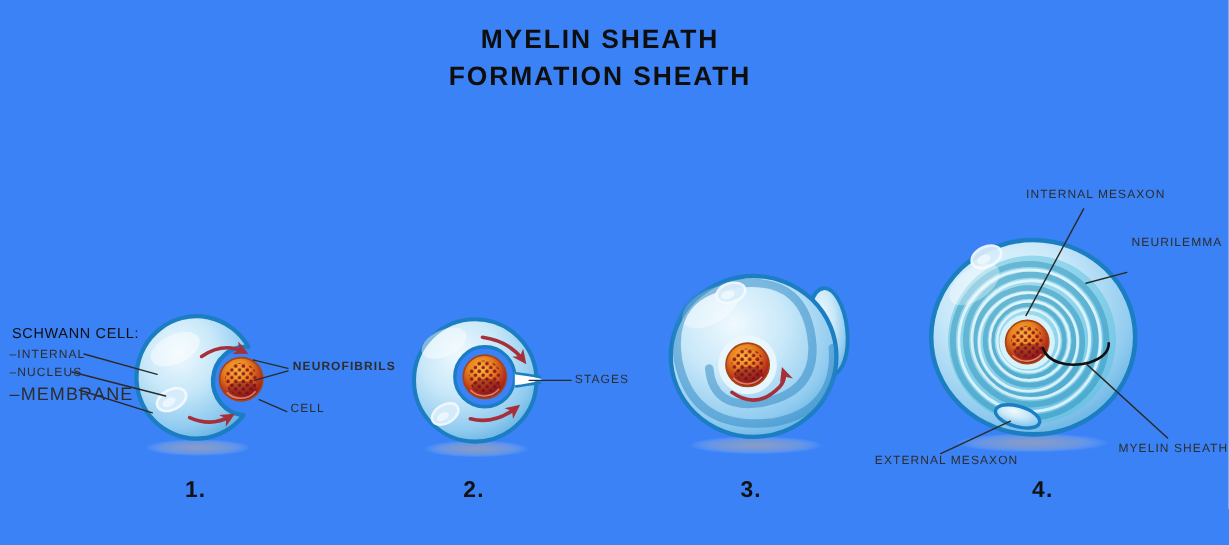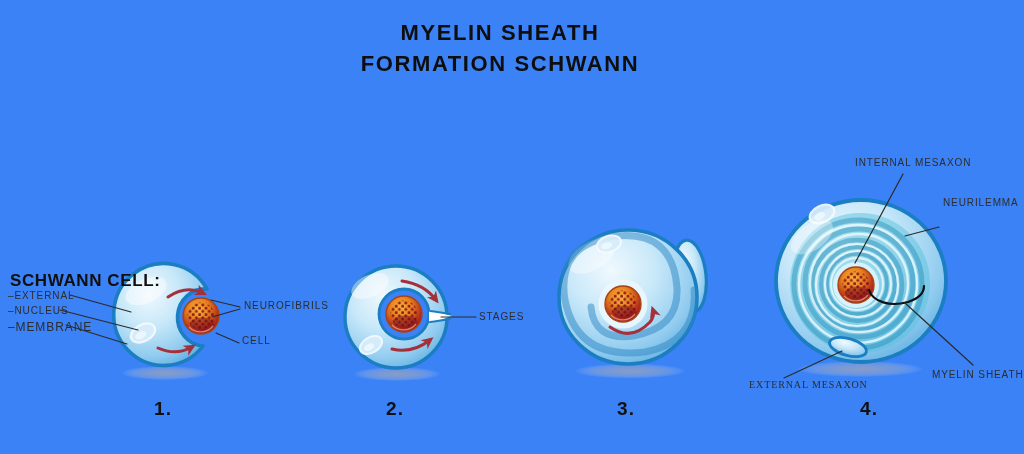--- a/index.html
+++ b/index.html
@@ -6,21 +6,21 @@
   body{width:1024px;height:454px;font-family:"Liberation Sans",sans-serif;}
   .canvas{position:relative;width:1024px;height:454px;background:#3b82f6;overflow:hidden;}
   .art{position:absolute;left:0;top:0;}
   .title{
     position:absolute;top:17px;left:0;width:1000px;text-align:center;
     font-weight:bold;font-size:22px;letter-spacing:1.6px;line-height:31px;color:#0e0e0e;
   }
   .lbl{
     position:absolute;font-size:10px;letter-spacing:0.9px;color:#2d2d2d;white-space:nowrap;
   }
-  .lbl-bold{font-weight:bold;font-size:17px;color:#0f0f0f;letter-spacing:0.6px;}
+  .lbl-bold{font-weight:normal;font-size:12px;color:#0f0f0f;letter-spacing:0.6px;}
   .num{
     position:absolute;top:398px;width:36px;text-align:center;
     font-weight:bold;font-size:19px;letter-spacing:1px;color:#111111;
   }
 </style>
 </head>
 <body>
 
 <div class="canvas">
 
@@ -140,35 +140,35 @@
         <line x1="903" y1="174" x2="855" y2="263"></line>
         <line x1="939" y1="227" x2="905" y2="236"></line>
         <line x1="905" y1="303" x2="973" y2="365"></line>
         <line x1="842" y1="351" x2="784" y2="378"></line>
       </g>
     </g>
   </svg>
 
   <div class="title">
     <div>MYELIN SHEATH</div>
-    <div>FORMATION SCHWANN</div>
+    <div>FORMATION SHEATH</div>
   </div>
 
   <div class="lbl lbl-bold" style="left:10px;top:271px;">SCHWANN CELL:</div>
-  <div class="lbl" style="left:8px;top:290px;font-size:10px;">–EXTERNAL</div>
+  <div class="lbl" style="left:8px;top:290px;font-size:10px;">–INTERNAL</div>
   <div class="lbl" style="left:8px;top:305px;font-size:10px;">–NUCLEUS</div>
-  <div class="lbl" style="left:8px;top:320px;font-size:12px;">–MEMBRANE</div>
-  <div class="lbl" style="left:244px;top:300px;">NEUROFIBRILS</div>
+  <div class="lbl" style="left:8px;top:320px;font-size:15px;">–MEMBRANE</div>
+  <div class="lbl" style="left:244px;top:300px;font-weight:bold;">NEUROFIBRILS</div>
   <div class="lbl" style="left:242px;top:335px;">CELL</div>
 
   <div class="lbl" style="left:479px;top:311px;">STAGES</div>
 
   <div class="lbl" style="left:855px;top:157px;">INTERNAL MESAXON</div>
   <div class="lbl" style="left:943px;top:197px;">NEURILEMMA</div>
-  <div class="lbl" style="left:749px;top:379px;font-family:Liberation Serif, serif;">EXTERNAL MESAXON</div>
+  <div class="lbl" style="left:729px;top:379px;">EXTERNAL MESAXON</div>
   <div class="lbl" style="left:932px;top:369px;">MYELIN SHEATH</div>
 
   <div class="num" style="left:145px;">1.</div>
   <div class="num" style="left:377px;">2.</div>
   <div class="num" style="left:608px;">3.</div>
   <div class="num" style="left:851px;">4.</div>
 
 </div>
 
 </body></html>

